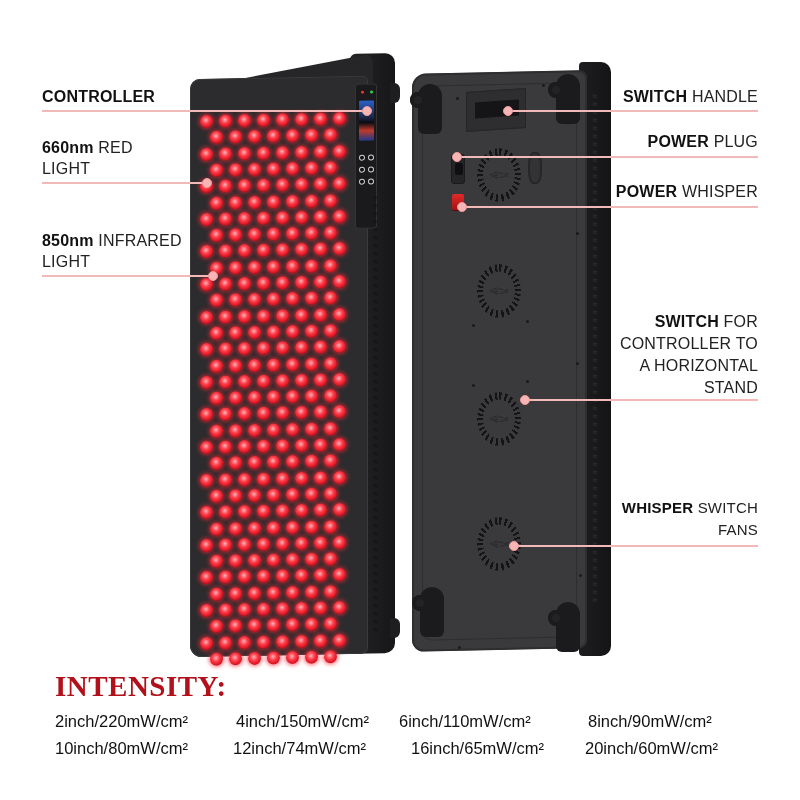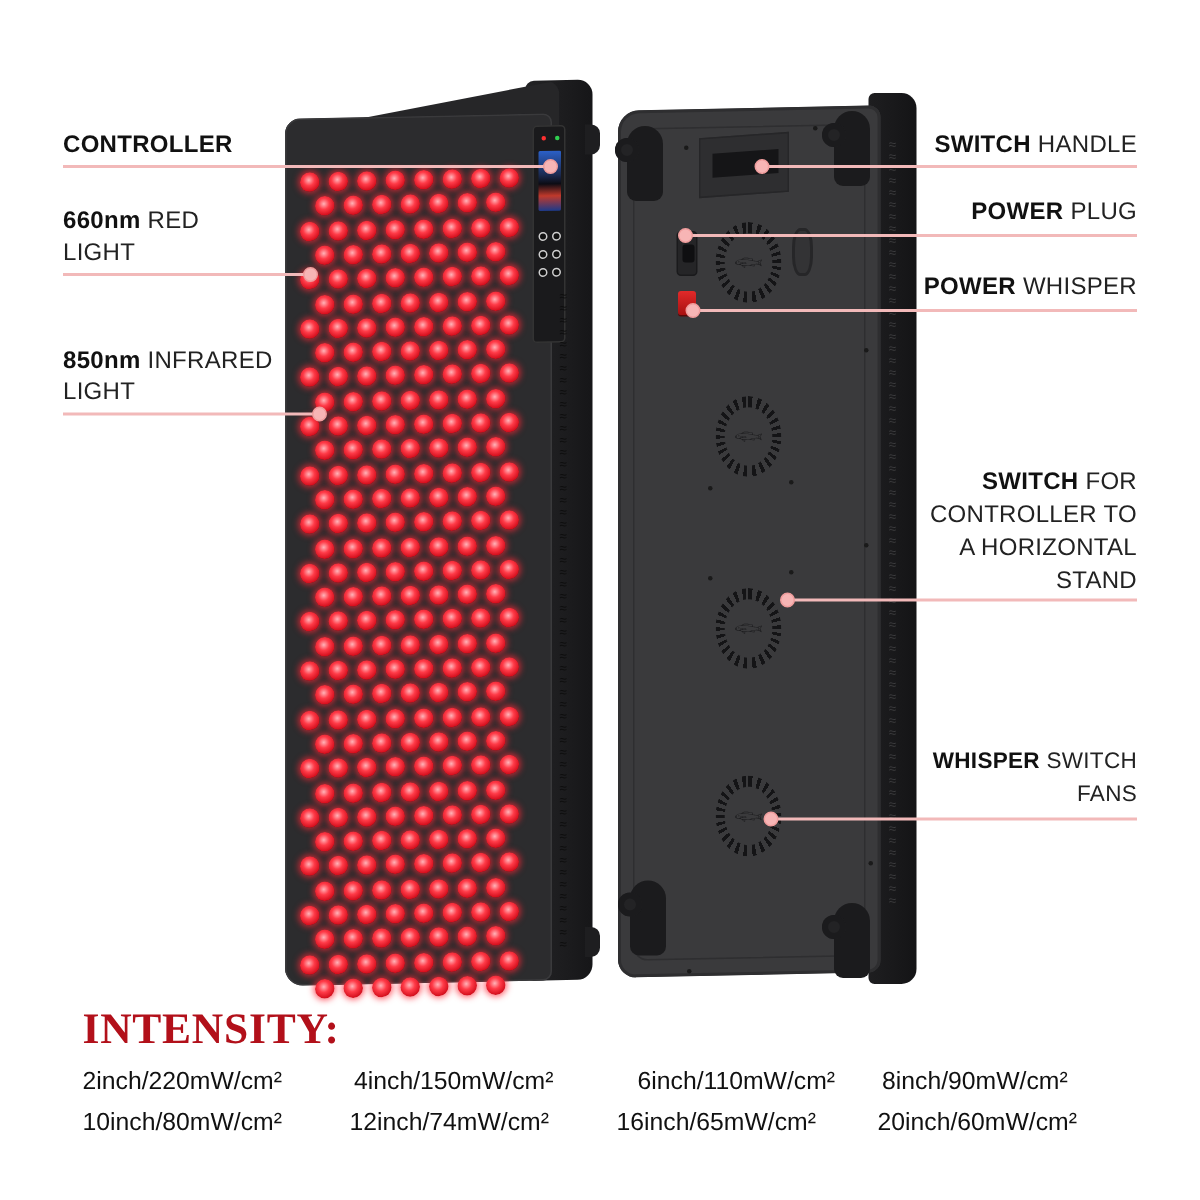--- a/index.html
+++ b/index.html
@@ -629,21 +629,21 @@
 </div>
 <div class="label right" style="right:42px;top:497px;font-size:15px;line-height:22px">
   <b>WHISPER</b><span class="thin"> SWITCH</span><br>
   <span class="thin">FANS</span>
 </div>
 
 <div class="intensity-title">INTENSITY:</div>
 <div class="intensity-row" style="top:712px">
   <span style="left:0">2inch/220mW/cm²</span>
   <span style="left:181px">4inch/150mW/cm²</span>
-  <span style="left:370px">6inch/110mW/cm²</span>
+  <span style="left:344px">6inch/110mW/cm²</span>
   <span style="left:533px">8inch/90mW/cm²</span>
 </div>
 <div class="intensity-row" style="top:739px">
   <span style="left:0">10inch/80mW/cm²</span>
   <span style="left:178px">12inch/74mW/cm²</span>
   <span style="left:356px">16inch/65mW/cm²</span>
   <span style="left:530px">20inch/60mW/cm²</span>
 </div>
 
 </body></html>

